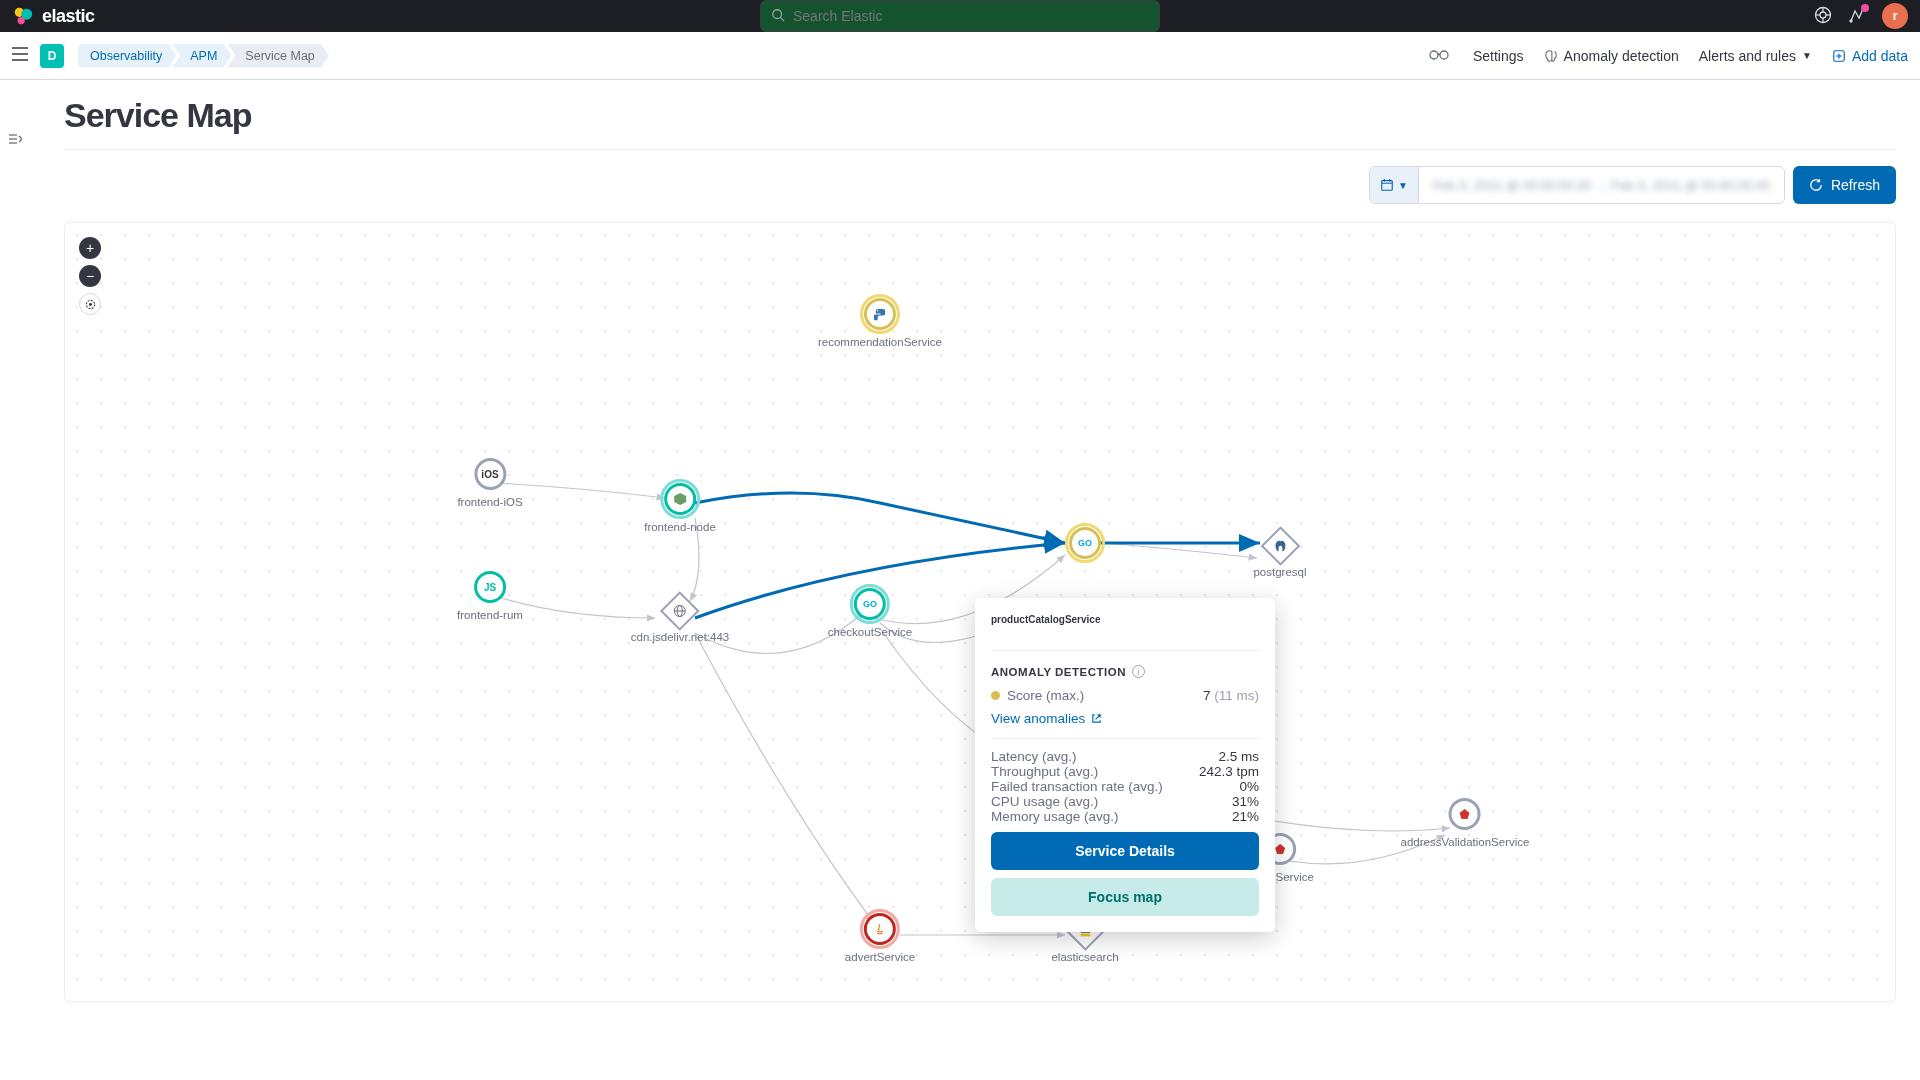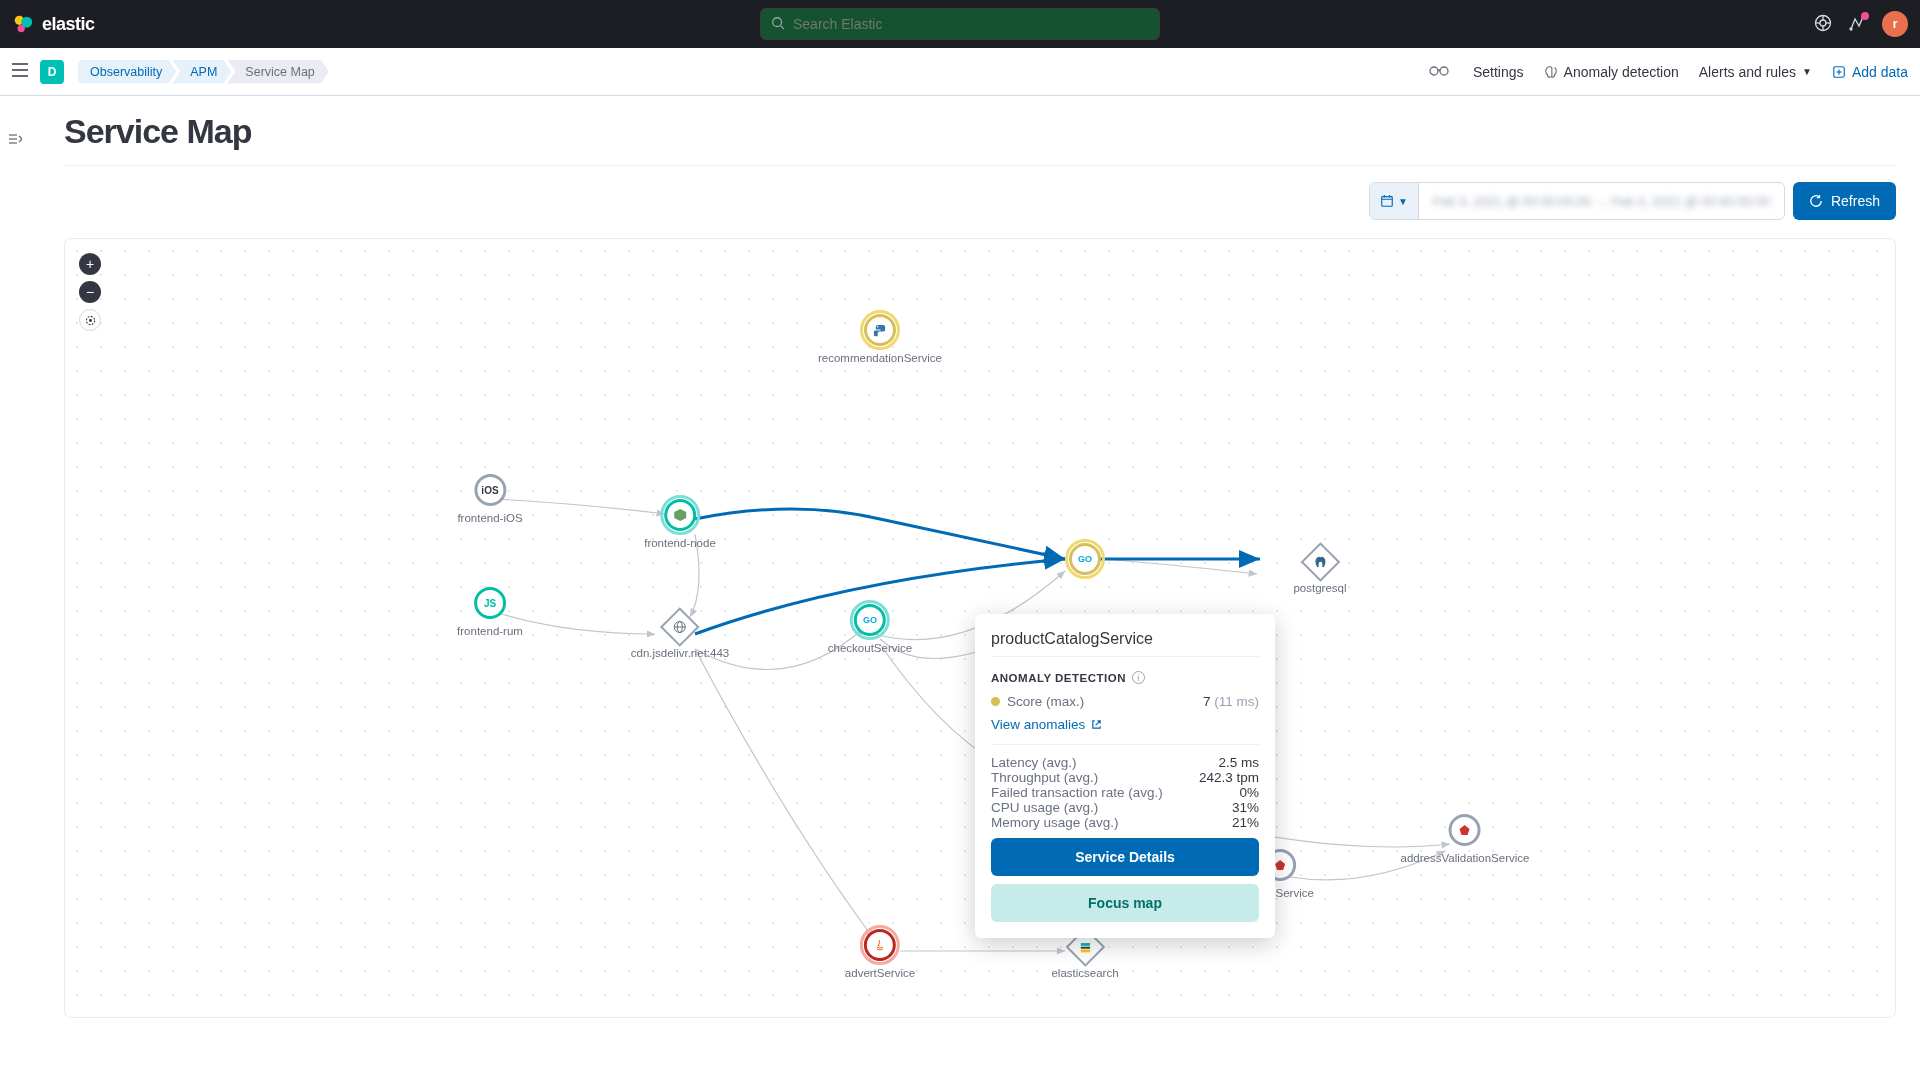--- a/index.html
+++ b/index.html
@@ -1,19 +1,19 @@
 <!DOCTYPE html>
 <html><head>
 <meta charset="utf-8">
 <style>
 * { box-sizing: border-box; margin: 0; padding: 0; }
 body { font-family: -apple-system, BlinkMacSystemFont, "Segoe UI", Helvetica, Arial, sans-serif; font-size: 14px; color: #343741; background: #fff; }
 
 
-.top-header { background: #1d1e24; height: 48px; display: flex; align-items: center; padding: 0 12px; position: relative; }
+.top-header { background: #1d1e24; height: 32px; display: flex; align-items: center; padding: 0 12px; position: relative; }
 .logo-cluster { display: flex; align-items: center; gap: 8px; }
 .logo-mark { width: 22px; height: 22px; position: relative; }
 .logo-mark svg { width: 100%; height: 100%; }
 .logo-text { color: #fff; font-weight: 700; font-size: 18px; letter-spacing: -0.5px; }
 .search-container { position: absolute; left: 50%; transform: translateX(-50%); width: 400px; }
 .search-box { background: #14532d; border: 1px solid #3a3b42; border-radius: 6px; height: 32px; display: flex; align-items: center; padding: 0 10px; gap: 8px; }
 .search-box input { background: transparent; border: none; color: #98a2b3; font-size: 14px; flex: 1; outline: none; }
 .search-icon { color: #98a2b3; }
 .header-right { margin-left: auto; display: flex; align-items: center; gap: 16px; }
 .header-icon-btn { color: #d3dae6; cursor: pointer; position: relative; }
@@ -69,21 +69,21 @@
 .node-health::before { content: ''; position: absolute; inset: -7px; border: 3.5px solid transparent; border-radius: 50%; }
 .node-circle.green.node-health::before { border-color: #7dded8; }
 .node-circle.yellow.node-health::before { border-color: #f1d86f; }
 .node-circle.red.node-health::before { border-color: #f5a9a3; }
 .node-diamond { width: 28px; height: 28px; background: #fff; border: 2px solid #98a2b3; transform: rotate(45deg); margin: 4px auto; display: flex; align-items: center; justify-content: center; }
 .node-diamond > * { transform: rotate(-45deg); }
 .node-label { font-size: 11.5px; color: #69707d; margin-top: 6px; white-space: nowrap; }
 
 
 .popover { position: absolute; left: 910px; top: 375px; width: 300px; background: #fff; border-radius: 6px; box-shadow: 0 6px 24px rgba(0,0,0,0.2); padding: 16px; z-index: 30; }
-.popover-title { font-size: 16px; font-weight: 400; padding-bottom: 8px; border-bottom: 1px solid #eef0f4; }
+.popover-title { font-size: 10px; font-weight: 700; padding-bottom: 25px; border-bottom: 1px solid #eef0f4; }
 .popover-section-title { font-size: 11.5px; font-weight: 700; letter-spacing: 0.5px; margin: 14px 0 10px; display: flex; align-items: center; gap: 6px; }
 .info-circle { width: 13px; height: 13px; border: 1px solid #98a2b3; border-radius: 50%; display: inline-flex; align-items: center; justify-content: center; font-size: 9px; color: #98a2b3; font-weight: 400; }
 .stat-row { display: flex; justify-content: space-between; font-size: 13.5px; margin: 0 0; }
 .stat-label { color: #6a7180; display: flex; align-items: center; gap: 7px; }
 .stat-value { color: #343741; font-weight: 500; }
 .stat-sub { color: #98a2b3; font-weight: 400; }
 .status-dot { width: 9px; height: 9px; border-radius: 50%; background: #d6bf57; }
 .link-row { margin: 8px 0 12px; }
 .link-row a { color: #006bb4; text-decoration: none; font-size: 13.5px; display: flex; align-items: center; gap: 6px; }
 .stats-divider { border: none; border-top: 1px solid #eef0f4; margin: 10px 0; }
@@ -311,21 +311,21 @@
       <div class="node-circle green node-health">
           <span style="font-size:9px; color:#00add8;">GO</span>
         </div>
       <div class="node-label">checkoutService</div>
     </div>
     <div class="node" style="left:1020px; top:320px;">
       <div class="node-circle yellow node-health">
           <span style="font-size:9px; color:#00add8;">GO</span>
         </div>
     </div>
-    <div class="node" style="left:1255px; top:330px;">
+    <div class="node" style="left:1215px; top:330px;">
       <div class="node-diamond">
           <svg width="13" height="13" viewBox="0 0 14 14">
             <path d="M3 2 Q1 4 2 9 Q3 12 5 12 L5 8 Q5 6 7 6 Q9 6 9 8 L9 12 Q11 12 12 9 Q13 4 11 2 Q9 0 7 1 Q5 0 3 2" fill="#336791"></path>
           </svg>
         </div>
       <div class="node-label">postgresql</div>
     </div>
     <div class="node" style="left:1020px; top:558px;">
       <div class="node-circle green node-health">
           <span style="font-size:8px; color:#512bd4;">.NET</span>

